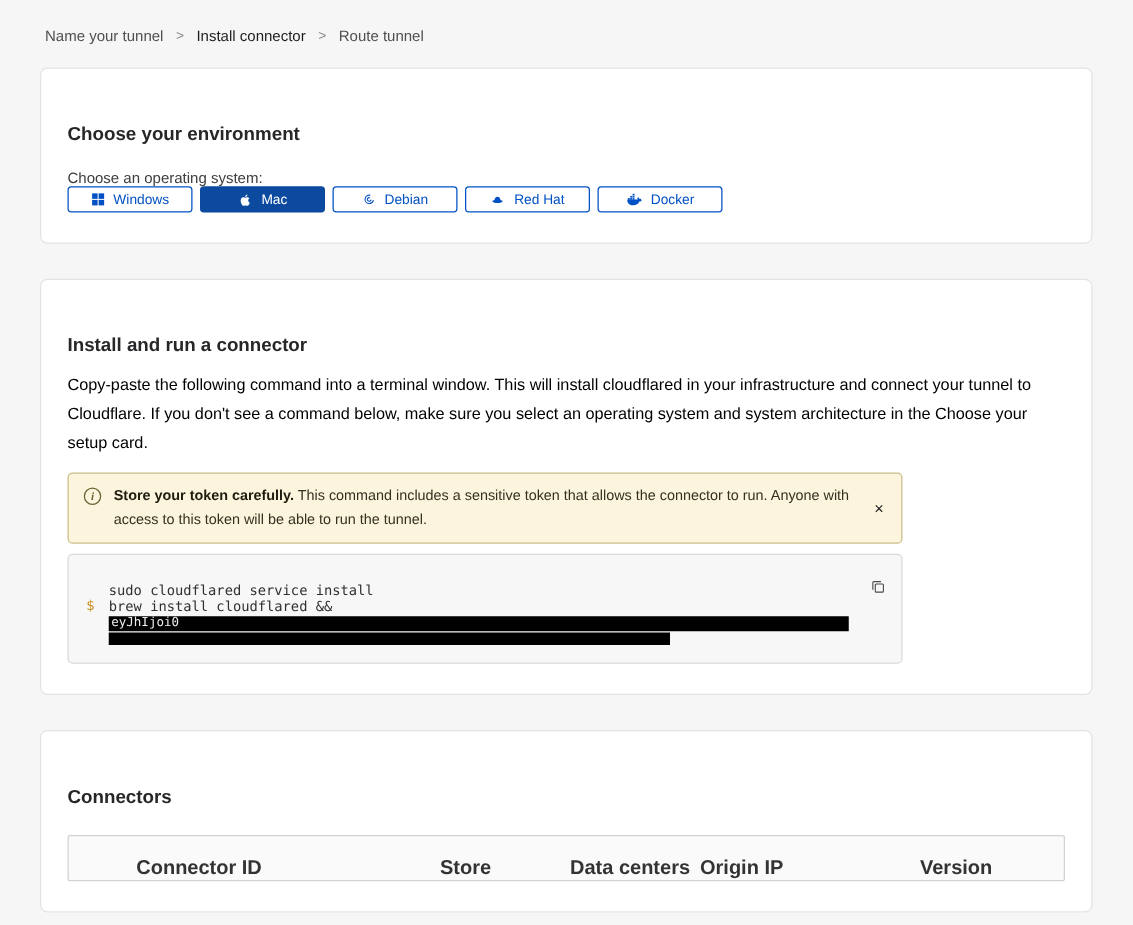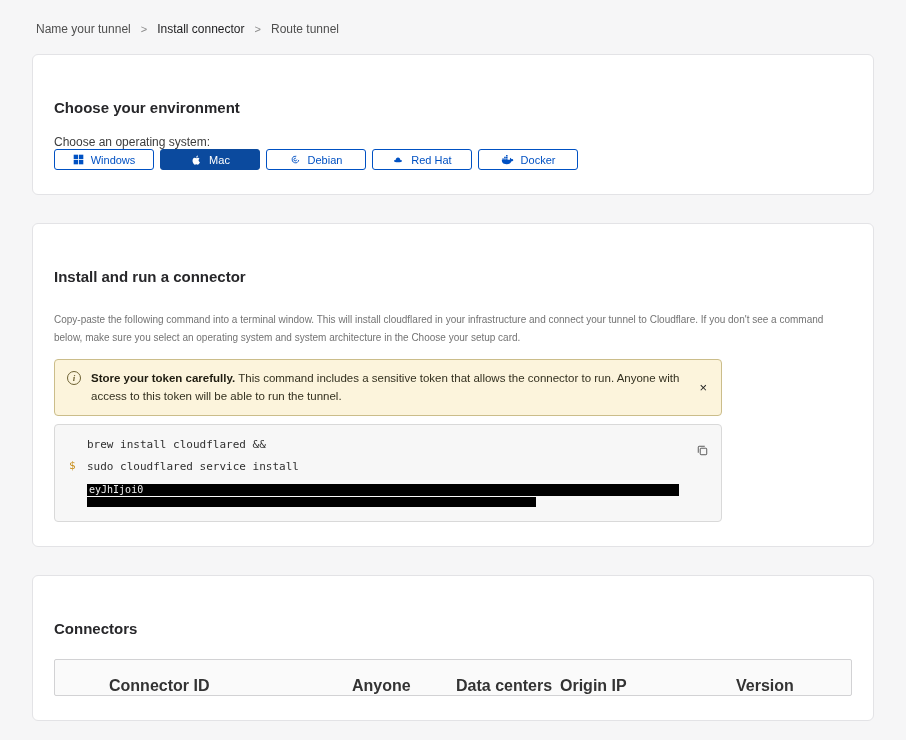--- a/index.html
+++ b/index.html
@@ -26,21 +26,21 @@
   .os-btn {
     display:flex; align-items:center; justify-content:center; gap:7px;
     width:100px; height:21px; padding:0;
     background:#fff; border:1px solid #0051c3; border-radius:3px;
     color:#0051c3; font-size:11px; font-family:inherit; cursor:pointer;
   }
   .os-btn.selected { background:#0b4a9e; border-color:#0b4a9e; color:#fff; }
   .os-icon { display:flex; align-items:center; }
 
   
-  .description { margin:26px 0 0; font-size:10px; line-height:1.75; color:#737373; }
+  .description { margin:12px 0 0; font-size:13px; line-height:1.75; color:#000000; }
   .alert {
     display:flex; gap:10px; width:668px; margin-top:13px;
     background:#fcf4dc; border:1px solid #cbbd8a; border-radius:4px;
     padding:9px 12px; font-size:11.5px; line-height:1.6; color:#33301f;
   }
   .alert-icon {
     flex:0 0 auto; width:14px; height:14px; margin-top:2px;
     border:1.3px solid #6e6233; border-radius:50%;
     color:#6e6233; font-size:9px; font-weight:bold; font-style:italic;
     font-family:"Liberation Serif", serif;
@@ -54,21 +54,21 @@
     position:relative; display:flex; gap:8px;
     width:668px; margin-top:8px;
     background:#f7f7f7; border:1px solid #d9d9d9; border-radius:4px;
     padding:13px 40px 14px 14px;
     font-family:"DejaVu Sans Mono", monospace; font-size:11px; color:#303030;
   }
   .prompt { flex:0 0 auto; width:10px; margin-top:21px; color:#c8901f; }
   .code-lines { flex:1; min-width:0; }
   .code-line.line2 { margin-top:9px; }
   .token-bar1 {
-    margin-top:11px; width:592px; max-width:100%; height:12px; background:#000;
+    margin-top:1px; width:592px; max-width:100%; height:12px; background:#000;
     color:#eee; font-size:10px; line-height:12px; padding-left:2px;
     overflow:hidden; white-space:nowrap;
   }
   .token-bar2 { margin-top:1px; width:449px; max-width:100%; height:10px; background:#000; }
   .copy-btn { position:absolute; right:10px; top:17px; background:none; border:none; padding:2px; color:#4a4a4a; cursor:pointer; }
 
   
   .table { margin-top:22px; border:1px solid #d2d2d4; background:#fafafa; border-radius:2px; }
   .thead, .trow { display:flex; padding-left:54px; padding-right:16px; }
   .thead { padding-top:17px; font-weight:bold; font-size:16px; color:#333; }
@@ -164,41 +164,41 @@
 
     <div class="alert">
       <span class="alert-icon">i</span>
       <p class="alert-text"><strong>Store your token carefully.</strong> <span>This command includes a sensitive token that allows the connector to run. Anyone with access to this token will be able to run the tunnel.</span></p>
       <button class="alert-close">×</button>
     </div>
 
     <div class="code-block">
       <span class="prompt">$</span>
       <div class="code-lines">
+        <div class="code-line line2">sudo cloudflared service install</div>
         <div class="code-line">brew install cloudflared &amp;&amp;</div>
-        <div class="code-line line2">sudo cloudflared service install</div>
         <div class="token-bar1"><span class="token-text">eyJhIjoi0</span></div>
         <div class="token-bar2"></div>
       </div>
       <button class="copy-btn">
         <svg viewBox="0 0 16 16" width="13" height="13" fill="none" stroke="currentColor" stroke-width="1.1">
             <rect x="5.2" y="5.2" width="8" height="8" rx="1"></rect>
             <path d="M10.8 2.8H3.8a1 1 0 0 0-1 1v7"></path>
           </svg>
       </button>
     </div>
   </section>
 
   <section class="card connectors">
     <h2 class="card-title">Connectors</h2>
 
     <div class="table">
       <div class="thead">
         <div class="th col-id">Connector ID</div>
-        <div class="th col-status">Anyone</div>
+        <div class="th col-status">Store</div>
         <div class="th col-dc">Data centers</div>
         <div class="th col-ip">Origin IP</div>
         <div class="th col-version">Version</div>
       </div>
     </div>
   </section>
 
 </div>
 
 </body></html>

